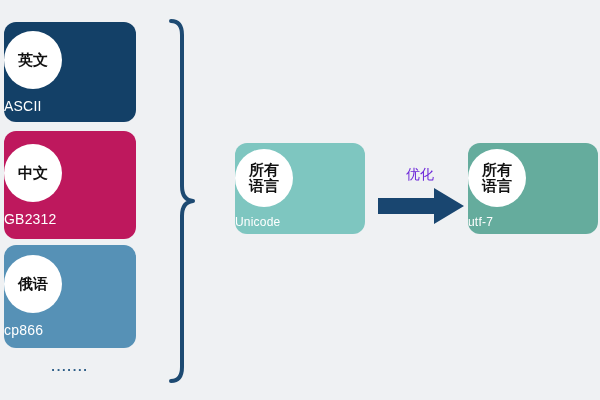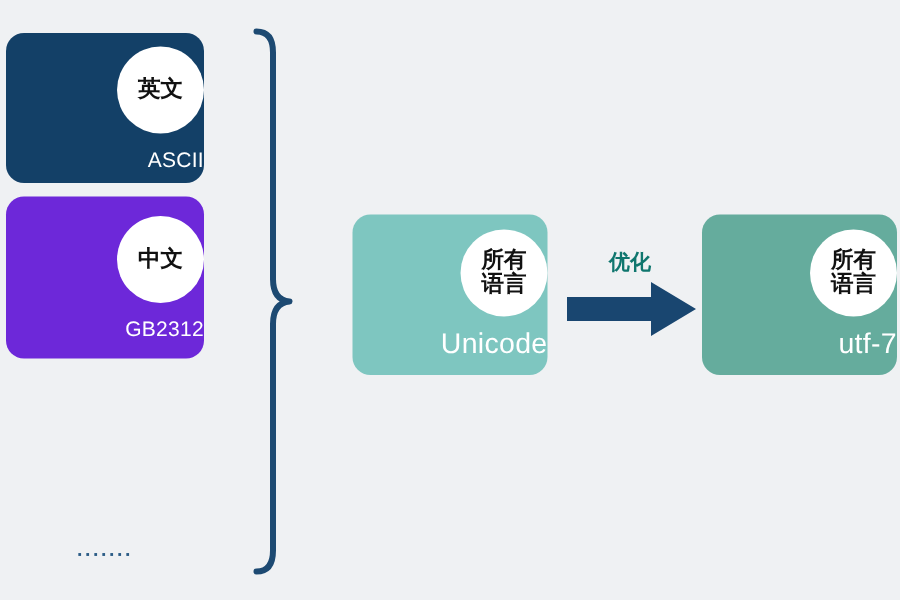--- a/index.html
+++ b/index.html
@@ -19,23 +19,22 @@
     height: 400px;
   }
 
   
   .card {
     position: absolute;
     border-radius: 12px;
     box-sizing: border-box;
     display: flex;
     flex-direction: column;
-    align-items: flex-end;
+    align-items: flex-start;
     justify-content: center;
-    padding-left: 18px;
   }
   .bubble {
     background: #ffffff;
     border-radius: 50%;
     display: flex;
     flex-direction: column;
     align-items: center;
     justify-content: center;
     color: #111111;
     font-weight: bold;
@@ -55,21 +54,21 @@
   .left-card .bubble {
     width: 58px;
     height: 58px;
     font-size: 15px;
   }
   .left-card .card-label {
     font-size: 14px;
     margin-top: 9px;
   }
   #card-ascii  { top: 22px;  height: 100px; background: #134067; }
-  #card-gb2312 { top: 131px; height: 108px; background: #6d28d9; }
+  #card-gb2312 { top: 131px; height: 108px; background: #be185d; }
   #card-cp866  { top: 245px; height: 103px; background: #5691B6; }
 
   
   #ellipsis {
     position: absolute;
     left: 4px;
     top: 362px;
     width: 132px;
     text-align: center;
     color: #2b5c86;
@@ -83,53 +82,52 @@
     position: absolute;
     left: 165px;
     top: 16px;
     width: 34px;
     height: 370px;
   }
 
   
   .teal-card {
     width: 130px;
-    height: 107px;
+    height: 91px;
     top: 143px;
   }
   .teal-card .bubble {
     width: 58px;
     height: 58px;
     font-size: 15px;
   }
   .teal-card .card-label {
-    font-size: 19px;
+    font-size: 12px;
     margin-top: 8px;
-    margin-left: 20px;
   }
   #card-unicode { left: 235px; background: #7EC6C0; }
   #card-utf8    { left: 468px; background: #65AC9D; }
 
   
   #arrow-group {
     position: absolute;
     left: 378px;
     top: 166px;
     width: 86px;
     height: 58px;
   }
   #arrow-label {
     position: absolute;
     left: 14px;
     top: 0px;
     width: 56px;
     text-align: center;
-    color: #0f766e;
+    color: #6d28d9;
     font-size: 14px;
-    font-weight: bold;
+    font-weight: normal;
   }
   #arrow-svg {
     position: absolute;
     left: 0;
     top: 22px;
   }
 </style>
 </head>
 <body>
 
@@ -142,20 +140,26 @@
     <div class="card-label">ASCII</div>
   </div>
 
   <div class="card left-card" id="card-gb2312">
     <div class="bubble">
       <span>中文</span>
     </div>
     <div class="card-label">GB2312</div>
   </div>
 
+  <div class="card left-card" id="card-cp866">
+    <div class="bubble">
+      <span>俄语</span>
+    </div>
+    <div class="card-label">cp866</div>
+  </div>
 
   <div id="ellipsis">·······</div>
 
   <svg id="brace" viewBox="0 0 34 370" xmlns="http://www.w3.org/2000/svg">
     <path d="M6 5 Q17 5 17 19 L17 170 Q17 184 28 185 Q17 186 17 200 L17 351 Q17 365 6 365" fill="none" stroke="#1d4a72" stroke-width="4" stroke-linecap="round" stroke-linejoin="round"></path>
   </svg>
 
   <div class="card teal-card" id="card-unicode">
     <div class="bubble">
       <span>所有</span>

